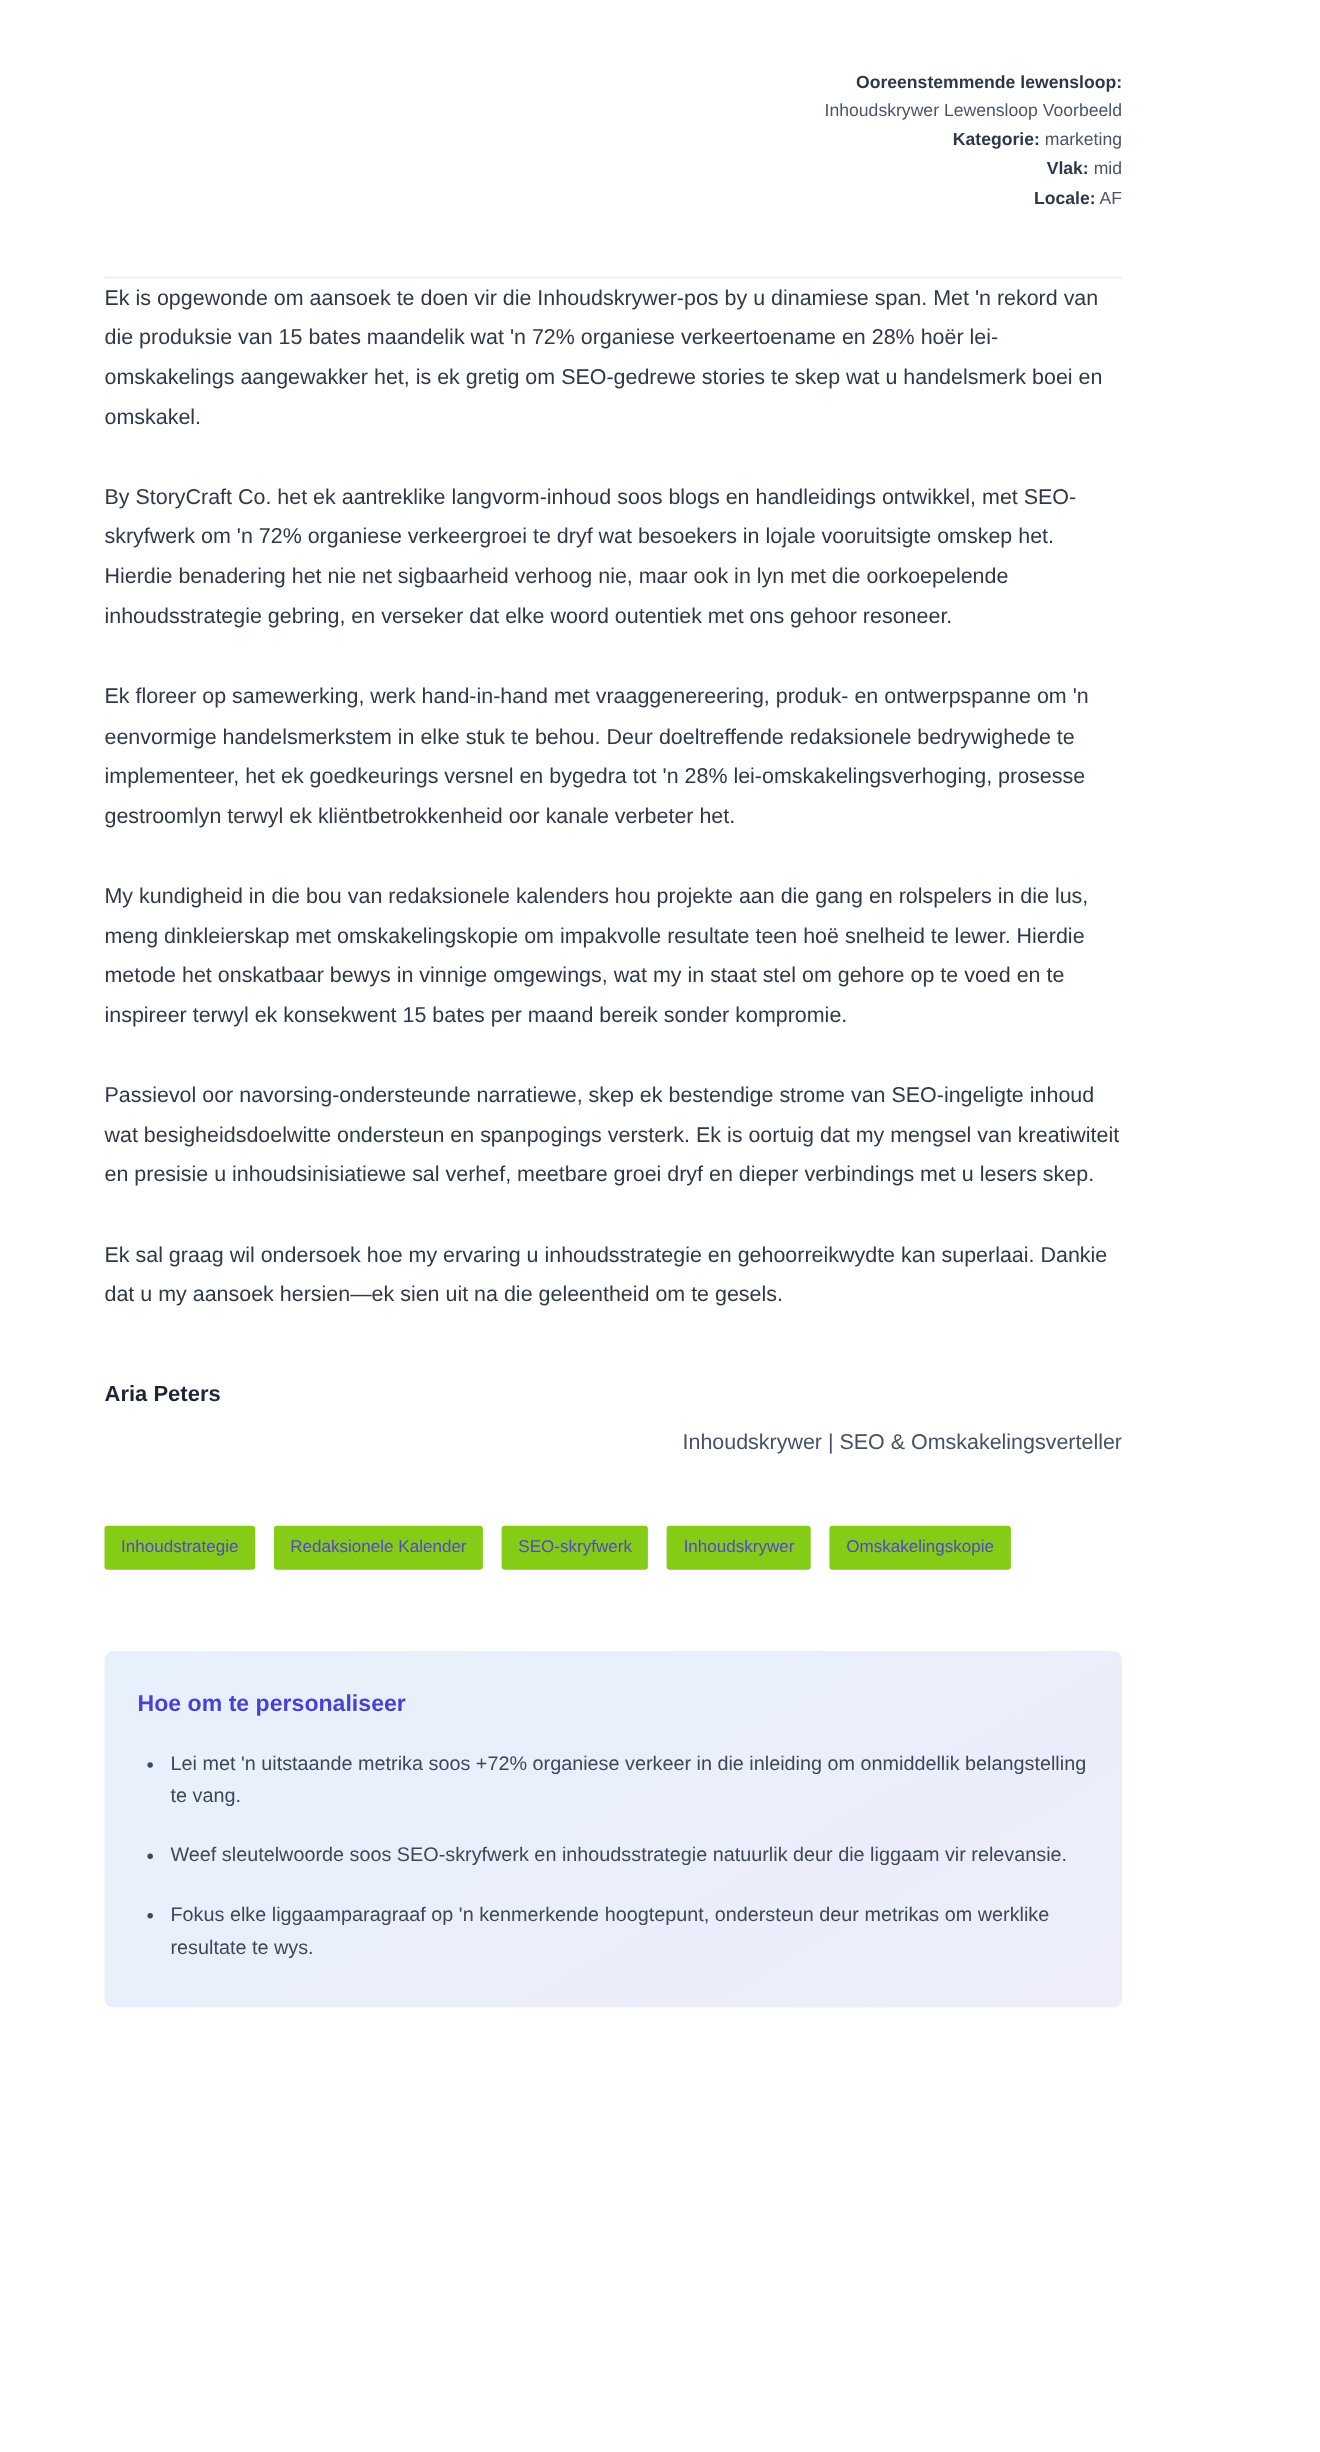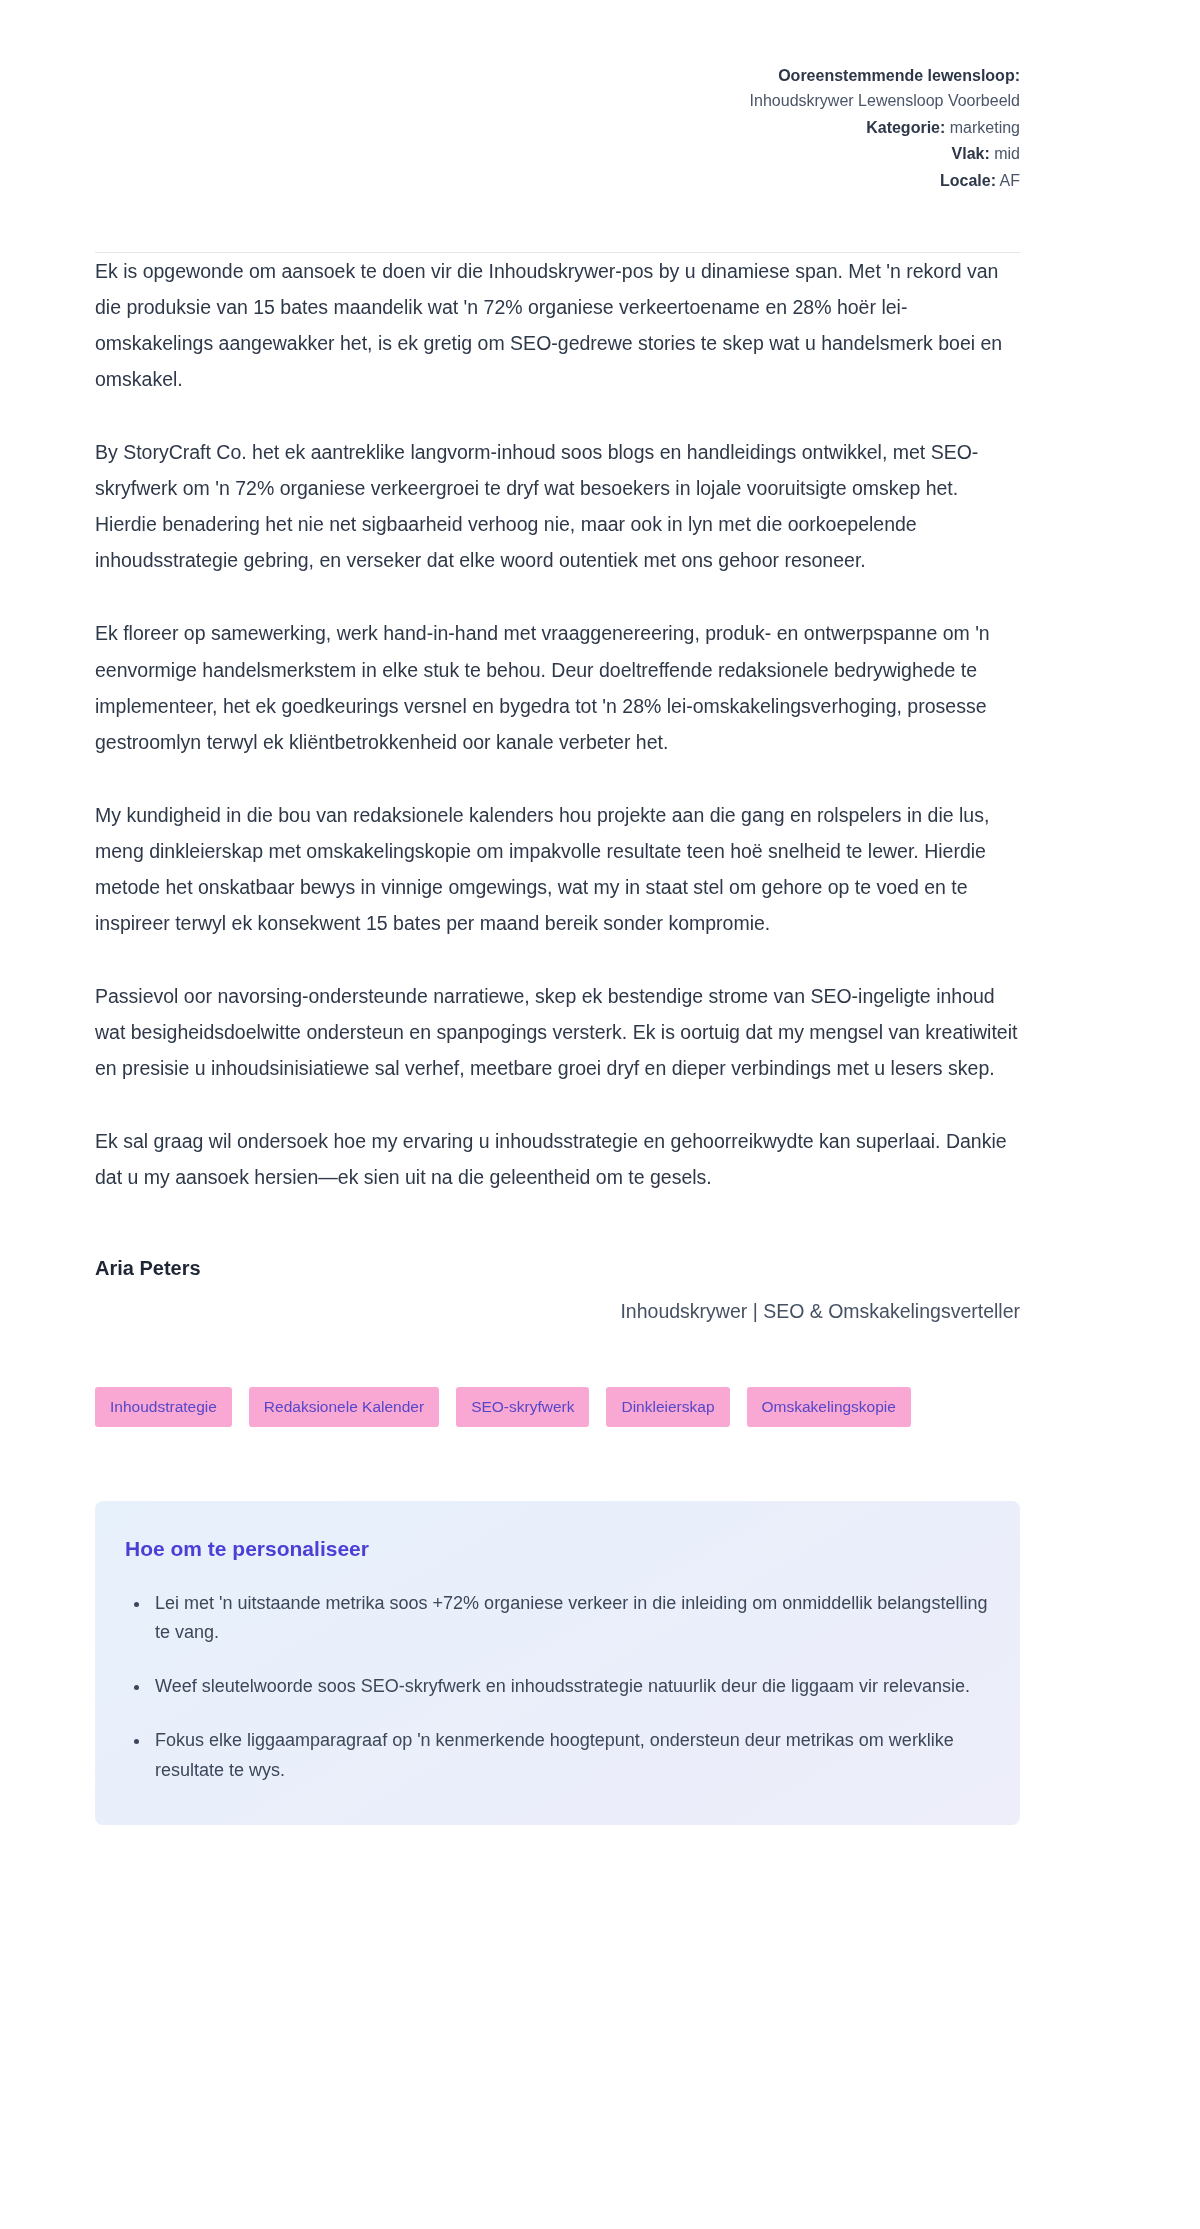--- a/index.html
+++ b/index.html
@@ -86,21 +86,21 @@
 
   
   .tags {
     display: flex;
     flex-wrap: wrap;
     gap: 17px;
     margin-top: 64px;
   }
   .tag {
     display: inline-block;
-    background: #f9a8d4;
+    background: #84cc16;
     color: #5646c8;
     font-size: 15.5px;
     line-height: 1;
     padding: 12px 15px;
     border-radius: 3px;
     white-space: nowrap;
   }
 
   
   .tips {
@@ -160,21 +160,21 @@
     <div class="signature">
       <div class="signature-name">Aria Peters</div>
       <div class="signature-role">Inhoudskrywer | SEO &amp; Omskakelingsverteller</div>
     </div>
   </div>
 
   <div class="tags">
       <span class="tag">Inhoudstrategie</span> 
       <span class="tag">Redaksionele Kalender</span> 
       <span class="tag">SEO-skryfwerk</span> 
-      <span class="tag">Dinkleierskap</span> 
+      <span class="tag">Inhoudskrywer</span> 
       <span class="tag">Omskakelingskopie</span> 
     </div>
 
   <div class="tips">
     <h3 class="tips-heading">Hoe om te personaliseer</h3>
     <ul>
         <li>Lei met 'n uitstaande metrika soos +72% organiese verkeer in die inleiding om onmiddellik belangstelling te vang.</li> 
         <li>Weef sleutelwoorde soos SEO-skryfwerk en inhoudsstrategie natuurlik deur die liggaam vir relevansie.</li> 
         <li>Fokus elke liggaamparagraaf op 'n kenmerkende hoogtepunt, ondersteun deur metrikas om werklike resultate te wys.</li> 
       </ul>

